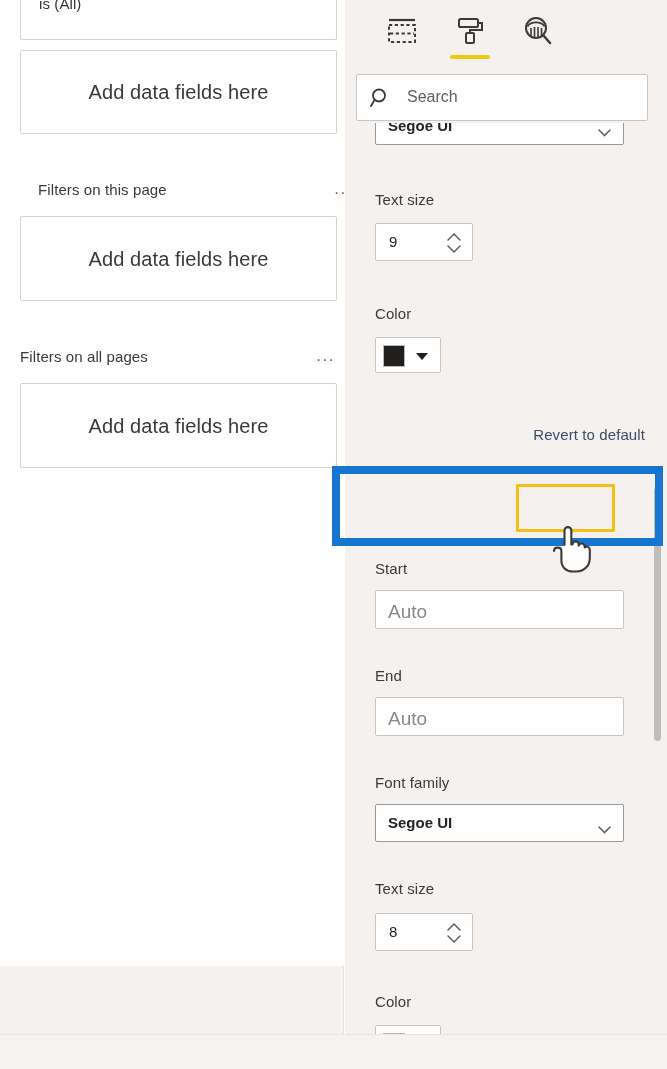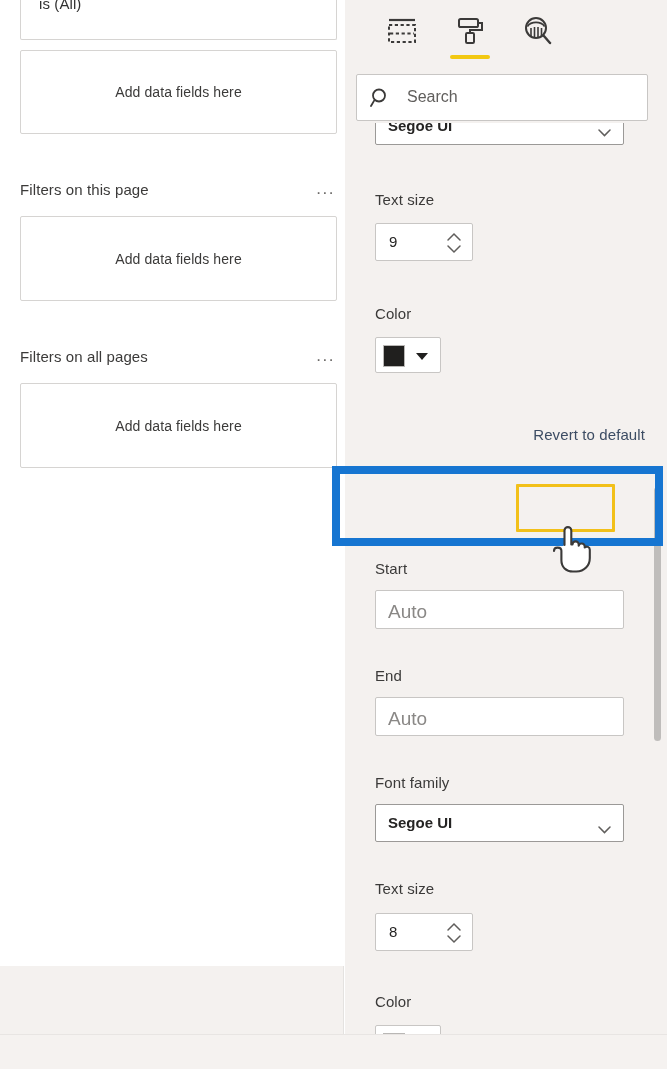--- a/index.html
+++ b/index.html
@@ -41,21 +41,21 @@
   .filter-card.clipped-top { border-top: none; }
   .filter-value {
     position: absolute; left: 18px; top: 9px;
     font-size: 15px; color: #333333;
     letter-spacing: .1px;
   }
   .dropzone-text {
     position: absolute; left: 0; right: 0; top: 50%;
     transform: translateY(-50%);
     text-align: center;
-    font-size: 14px; color: #3b3a39;
+    font-size: 20px; color: #3b3a39;
     letter-spacing: .1px;
   }
   .filter-group-header {
     position: absolute; left: 12px; width: 317px; height: 20px;
   }
   .filter-group-title {
     position: absolute; left: 0; top: 0;
     font-size: 15px; color: #3b3a39;
     letter-spacing: .1px;
   }
@@ -262,21 +262,21 @@
   <div id="filters-pane">
 
     <div class="filter-card clipped-top" style="left:12px; top:-14px; height:54px;">
       <span class="filter-value">is (All)</span>
     </div>
 
     <div class="filter-card" style="top:50px; height:84px;">
       <span class="dropzone-text">Add data fields here</span>
     </div>
 
-    <div class="filter-group-header" style="top:181px;">
+    <div class="filter-group-header" style="top:181px;margin-left:18px;">
       <span class="filter-group-title">Filters on this page</span>
       <span class="ellipsis-btn">...</span>
     </div>
     <div class="filter-card" style="top:216px; height:85px;">
       <span class="dropzone-text">Add data fields here</span>
     </div>
 
     <div class="filter-group-header" style="top:348px;">
       <span class="filter-group-title">Filters on all pages</span>
       <span class="ellipsis-btn">...</span>

